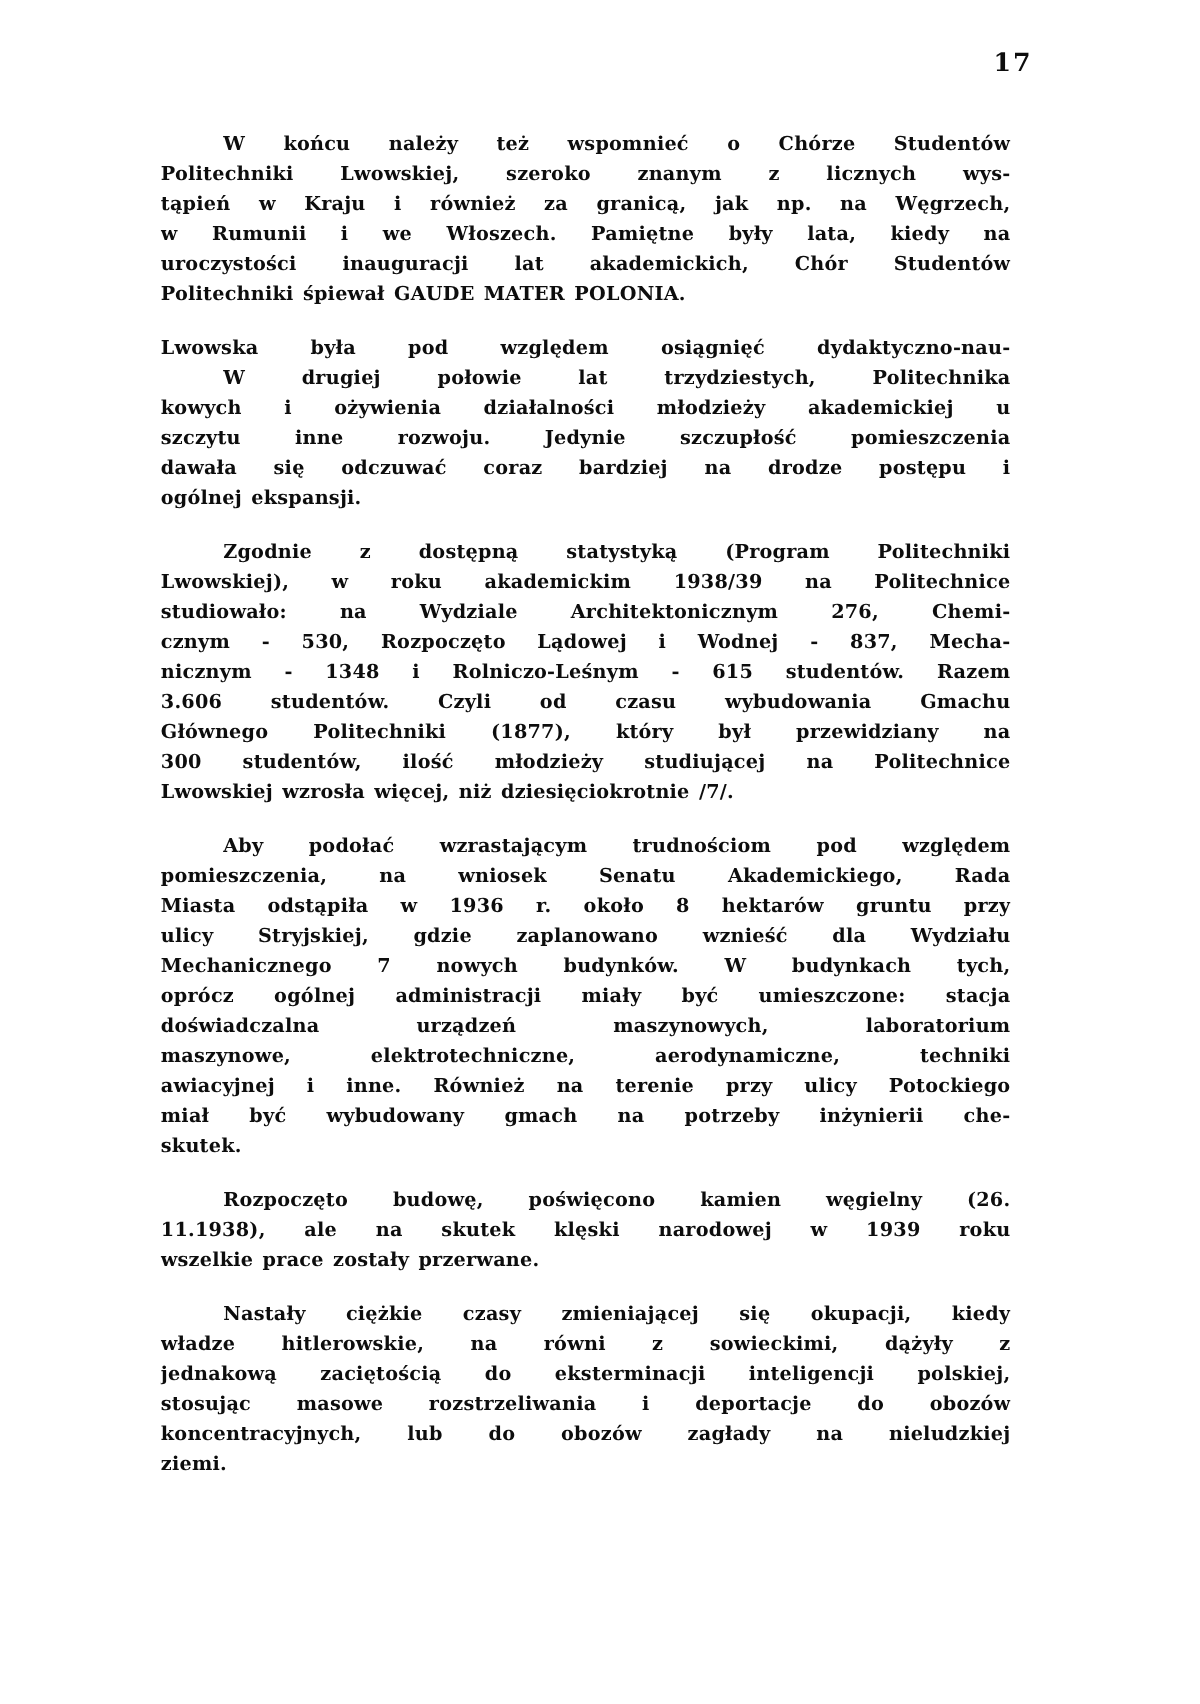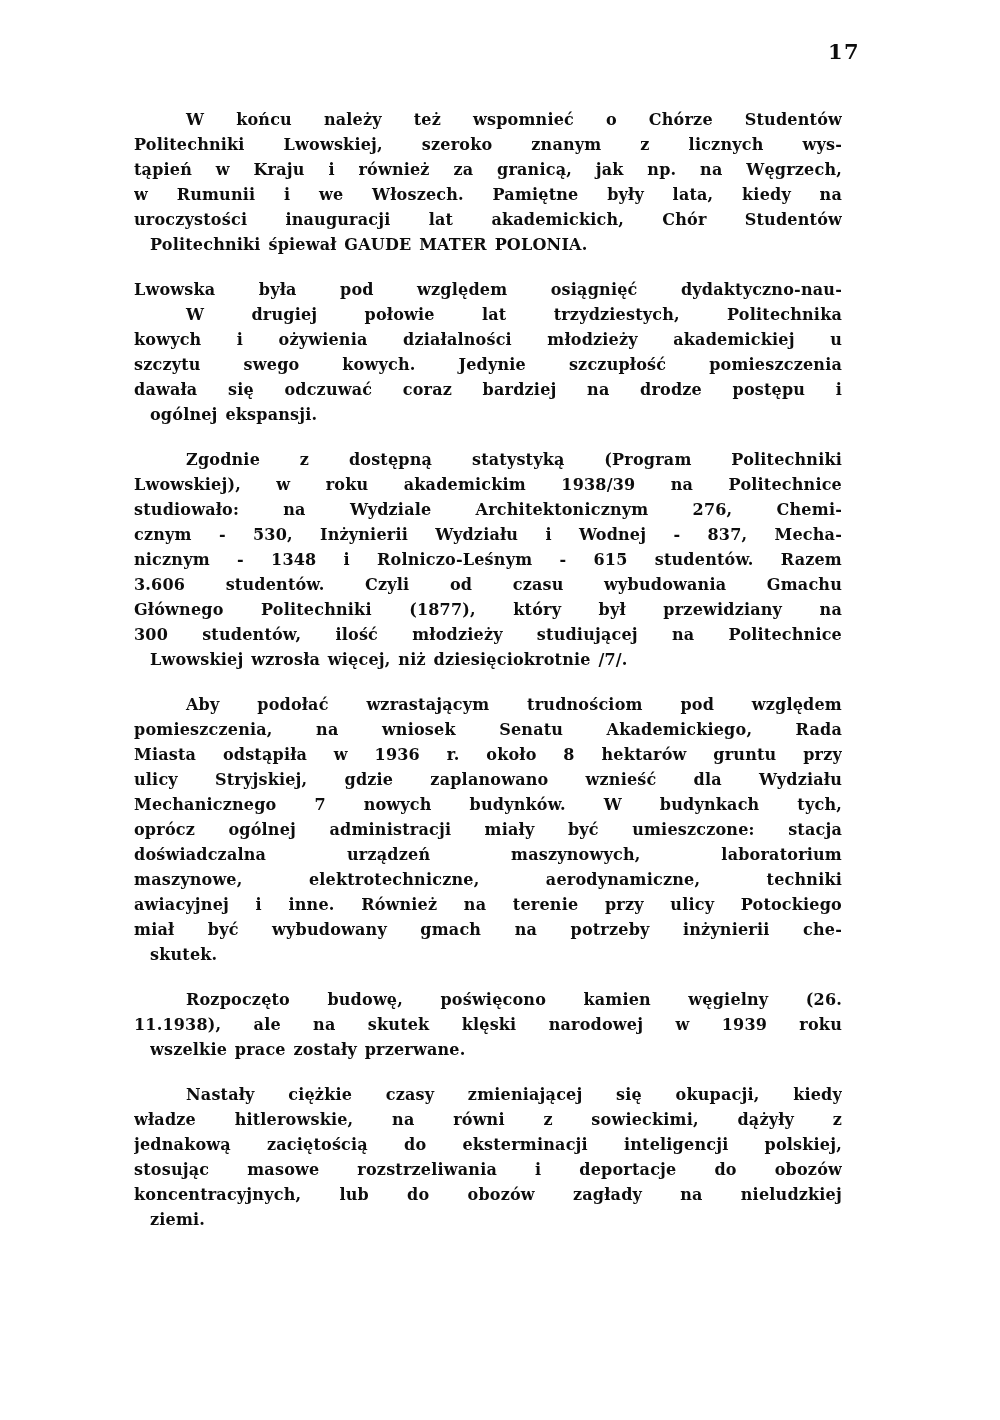--- a/index.html
+++ b/index.html
@@ -42,50 +42,49 @@
     word-spacing: 2px;
     text-align: justify;
     text-align-last: justify;
     overflow: hidden;
   }
   .line.first {
     padding-left: 52px;
   }
   .line.last {
     text-align-last: left;
-    margin-left: 16px;
   }
 </style>
 </head>
 <body>
 
 <div class="page">
   <div class="page-number">17</div>
   <div class="text-block" id="text-block">
       <div class="para">
         <div class="line first">W końcu należy też wspomnieć o Chórze Studentów</div>
         <div class="line">Politechniki Lwowskiej, szeroko znanym z licznych wys-</div>
         <div class="line">tąpień w Kraju i również za granicą, jak np. na Węgrzech,</div>
         <div class="line">w Rumunii i we Włoszech. Pamiętne były lata, kiedy na</div>
         <div class="line">uroczystości inauguracji lat akademickich, Chór Studentów</div>
         <div class="line last">Politechniki śpiewał GAUDE MATER POLONIA.</div>
       </div>
       <div class="para">
         <div class="line">Lwowska była pod względem osiągnięć dydaktyczno-nau-</div>
         <div class="line first">W drugiej połowie lat trzydziestych, Politechnika</div>
         <div class="line">kowych i ożywienia działalności młodzieży akademickiej u</div>
-        <div class="line">szczytu swego kowych. Jedynie szczupłość pomieszczenia</div>
+        <div class="line">szczytu inne rozwoju. Jedynie szczupłość pomieszczenia</div>
         <div class="line">dawała się odczuwać coraz bardziej na drodze postępu i</div>
         <div class="line last">ogólnej ekspansji.</div>
       </div>
       <div class="para">
         <div class="line first">Zgodnie z dostępną statystyką (Program Politechniki</div>
         <div class="line">Lwowskiej), w roku akademickim 1938/39 na Politechnice</div>
         <div class="line">studiowało: na Wydziale Architektonicznym 276, Chemi-</div>
-        <div class="line">cznym - 530, Inżynierii Wydziału i Wodnej - 837, Mecha-</div>
+        <div class="line">cznym - 530, Rozpoczęto Lądowej i Wodnej - 837, Mecha-</div>
         <div class="line">nicznym - 1348 i Rolniczo-Leśnym - 615 studentów. Razem</div>
         <div class="line">3.606 studentów. Czyli od czasu wybudowania Gmachu</div>
         <div class="line">Głównego Politechniki (1877), który był przewidziany na</div>
         <div class="line">300 studentów, ilość młodzieży studiującej na Politechnice</div>
         <div class="line last">Lwowskiej wzrosła więcej, niż dziesięciokrotnie /7/.</div>
       </div>
       <div class="para">
         <div class="line first">Aby podołać wzrastającym trudnościom pod względem</div>
         <div class="line">pomieszczenia, na wniosek Senatu Akademickiego, Rada</div>
         <div class="line">Miasta odstąpiła w 1936 r. około 8 hektarów gruntu przy</div>

